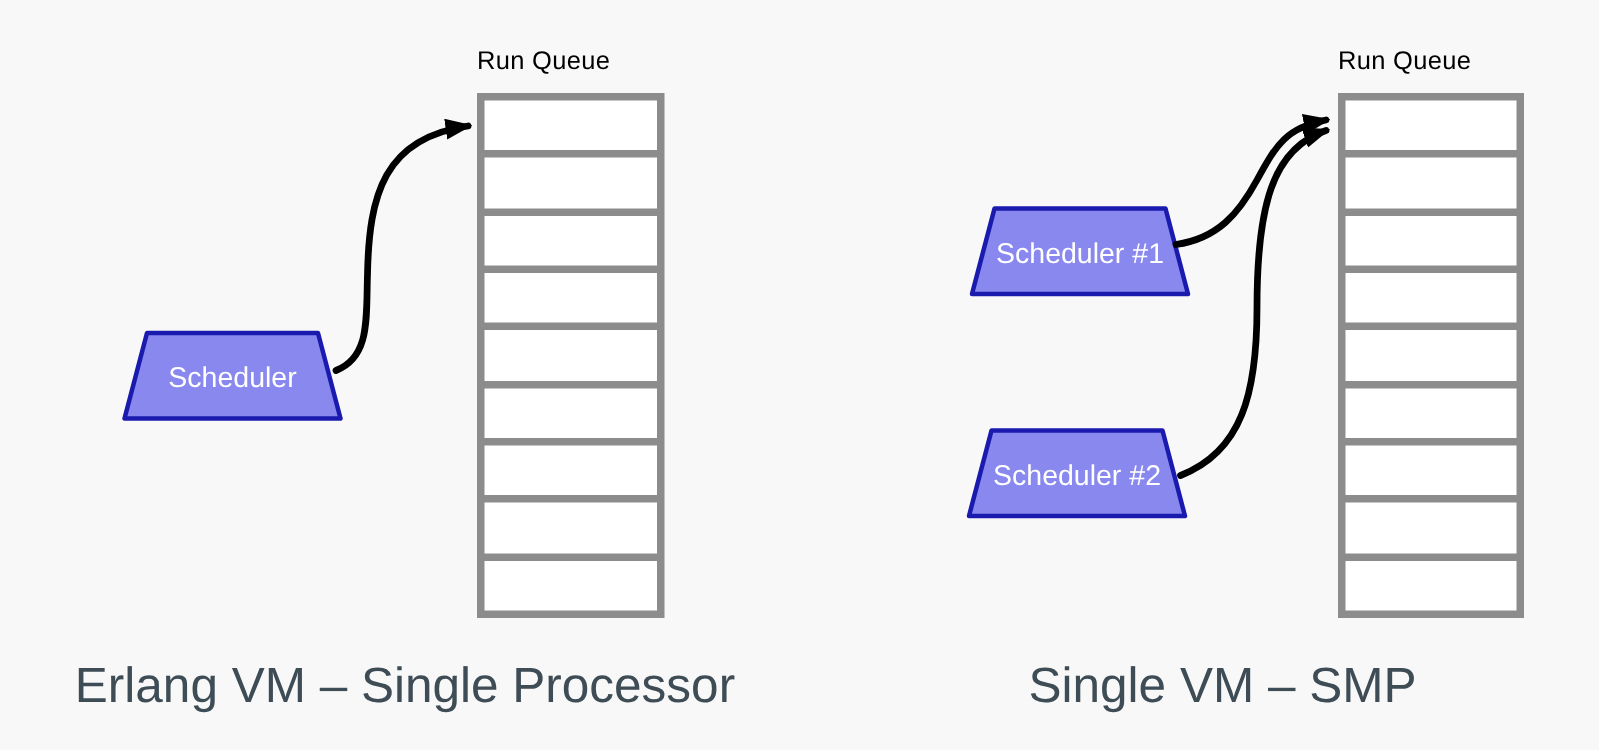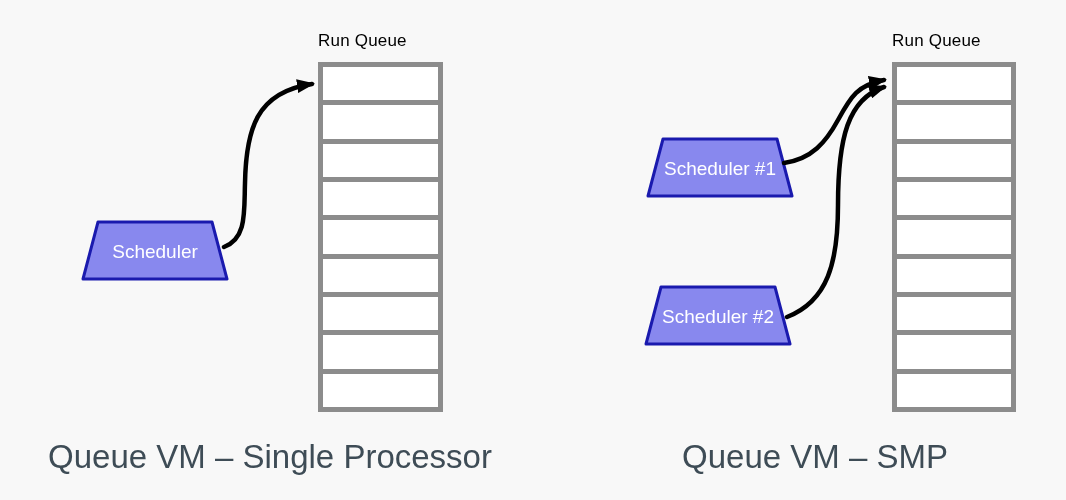--- a/index.html
+++ b/index.html
@@ -76,21 +76,21 @@
       <div class="queue-cell"></div>
       <div class="queue-cell"></div>
       <div class="queue-cell"></div>
     </div>
 
   <svg class="trapezoid" style="left:80px; top:219px;" width="150" height="64">
     <polygon points="18,3 132,3 147,60 3,60"></polygon>
     <text x="75" y="39">Scheduler</text>
   </svg>
 
-  <div class="caption" style="left:20px; top:436px; width:500px;">Queue VM – Single Processor</div>
+  <div class="caption" style="left:20px; top:436px; width:500px;">Erlang VM – Single Processor</div>
 
   <div class="queue-label" style="left:892px; top:31px; width:124px;">Run Queue</div>
 
   <div class="queue" style="left:892px; top:62px; width:124px; height:350px;">
       <div class="queue-cell"></div>
       <div class="queue-cell"></div>
       <div class="queue-cell"></div>
       <div class="queue-cell"></div>
       <div class="queue-cell"></div>
       <div class="queue-cell"></div>
@@ -102,21 +102,21 @@
   <svg class="trapezoid" style="left:645px; top:136px;" width="150" height="64">
     <polygon points="18,3 132,3 147,60 3,60"></polygon>
     <text x="75" y="39">Scheduler #1</text>
   </svg>
 
   <svg class="trapezoid" style="left:643px; top:284px;" width="150" height="64">
     <polygon points="18,3 132,3 147,60 3,60"></polygon>
     <text x="75" y="39">Scheduler #2</text>
   </svg>
 
-  <div class="caption" style="left:650px; top:436px; width:330px;">Queue VM – SMP</div>
+  <div class="caption" style="left:650px; top:436px; width:330px;">Single VM – SMP</div>
 
   <svg class="arrows" width="1066" height="500">
     <defs>
       <marker id="arrowhead" markerUnits="userSpaceOnUse" markerWidth="18" markerHeight="14" refX="15" refY="7" orient="auto">
         <polygon points="0,0 18,7 0,14"></polygon>
       </marker>
     </defs>
     <path d="M 224 247 C 247 238, 244 212, 245 183 C 246 130, 256 92, 312 84" marker-end="url(#arrowhead)"></path>
     <path d="M 784 163 C 812 159, 826 142, 838 120 C 851 96, 858 85, 884 80" marker-end="url(#arrowhead)"></path>
     <path d="M 787 317 C 828 301, 838 262, 838 205 C 838 138, 848 99, 884 87" marker-end="url(#arrowhead)"></path>

